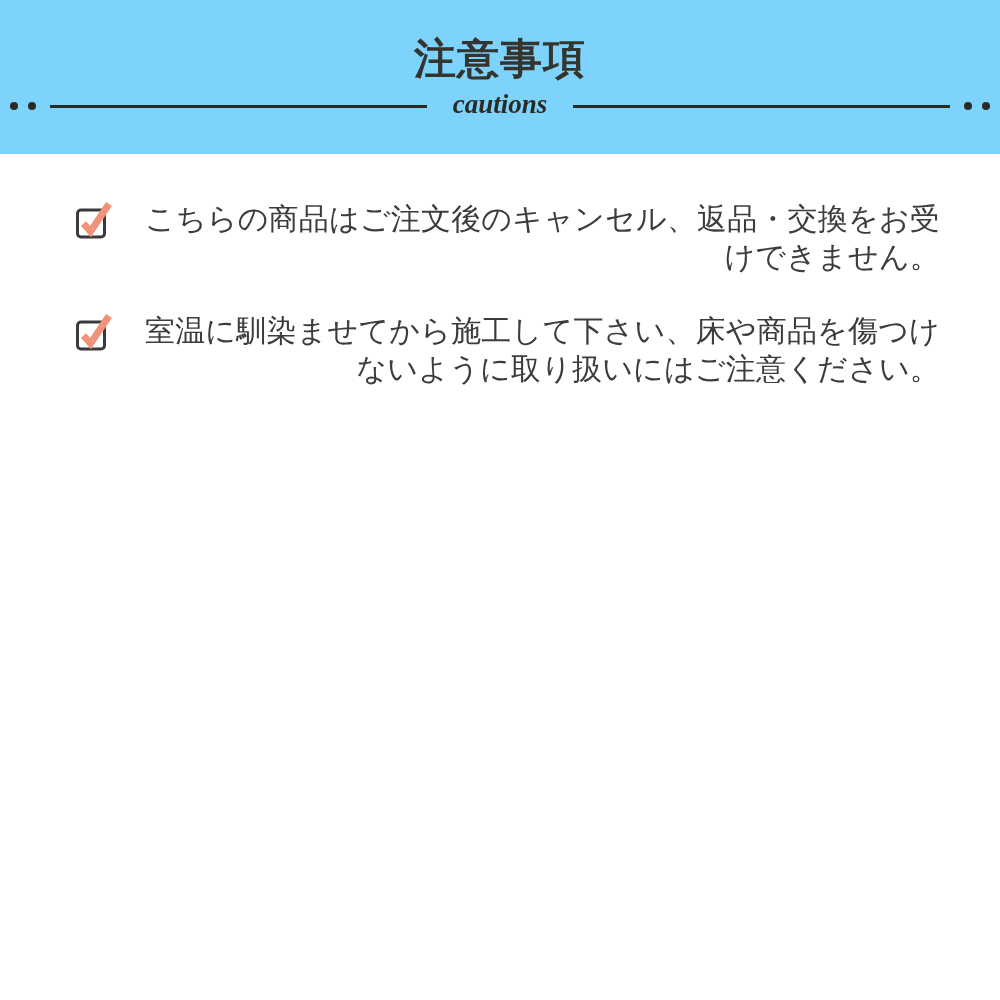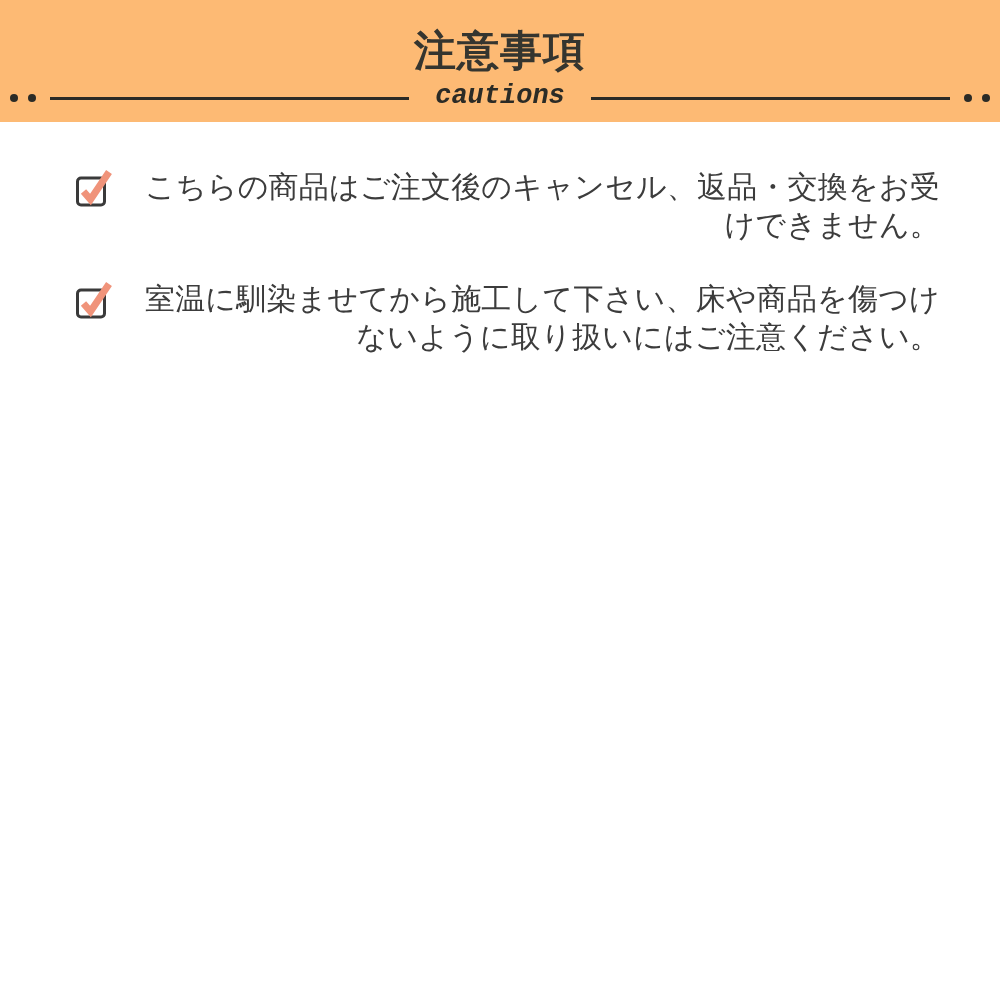--- a/index.html
+++ b/index.html
@@ -11,23 +11,23 @@
     width: 1000px;
     height: 1000px;
     background: #ffffff;
     overflow: hidden;
     margin: 0 auto;
   }
 
   
   .header {
     width: 100%;
-    height: 122px;
-    background: #fdba74;
-    padding-top: 28px;
+    height: 154px;
+    background: #7dd3fc;
+    padding-top: 36px;
   }
   .title {
     text-align: center;
     font-size: 42px;
     line-height: 1.08;
     font-weight: 700;
     color: #35352f;
     letter-spacing: 1px;
   }
   .divider {
@@ -47,21 +47,21 @@
   .dot + .dot { margin-left: 10px; }
   .rule {
     flex: 1 1 auto;
     height: 3px;
     background: #2b2b26;
     margin: 0 0 0 14px;
   }
   .rule.right { margin: 0 14px 0 0; }
   .subtitle {
     flex: 0 0 auto;
-    font-family: Liberation Mono, monospace;
+    font-family: Liberation Serif, serif;
     font-style: italic;
     font-weight: 700;
     font-size: 27px;
     color: #2b2b26;
     margin: 0 26px;
     transform: translateY(-2px);
   }
   .divider .dots-right .dot + .dot,
   .dots-left, .dots-right { display: flex; align-items: center; flex: 0 0 auto; }
 

